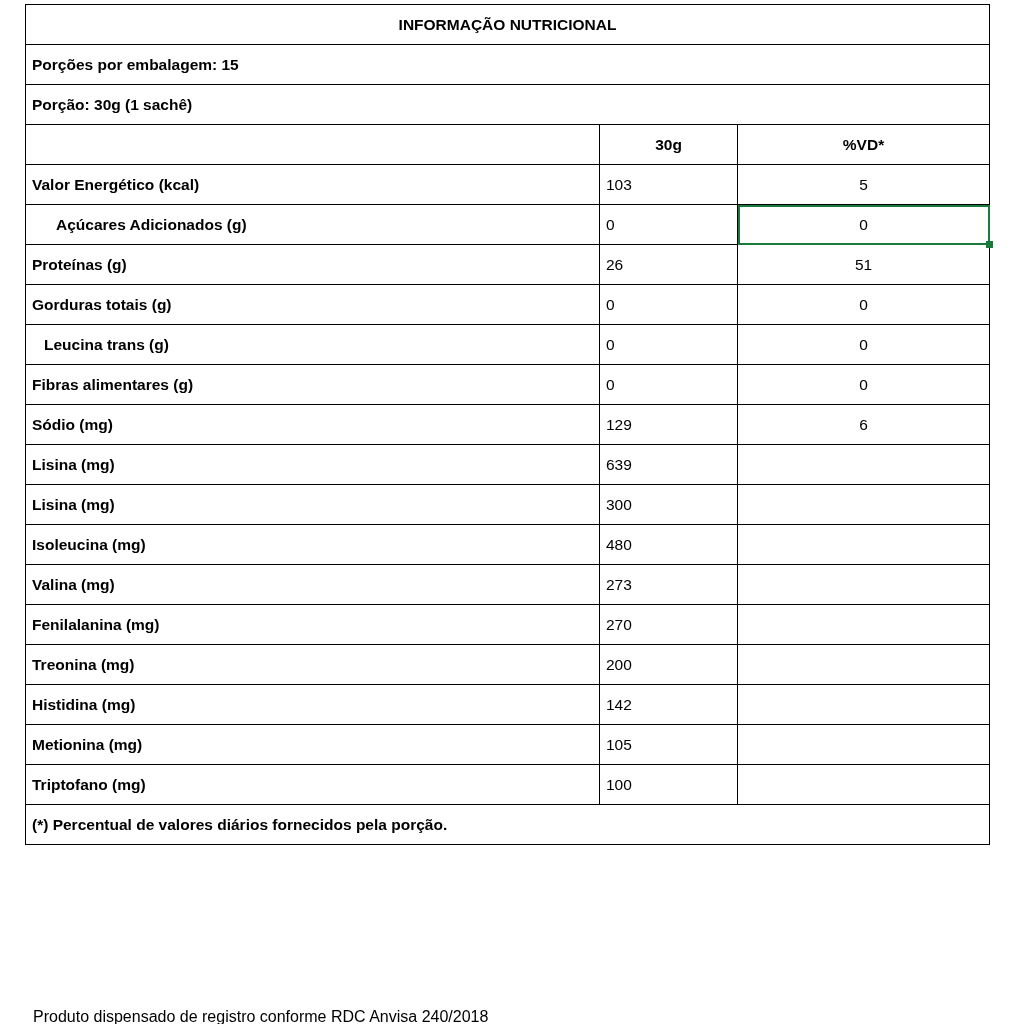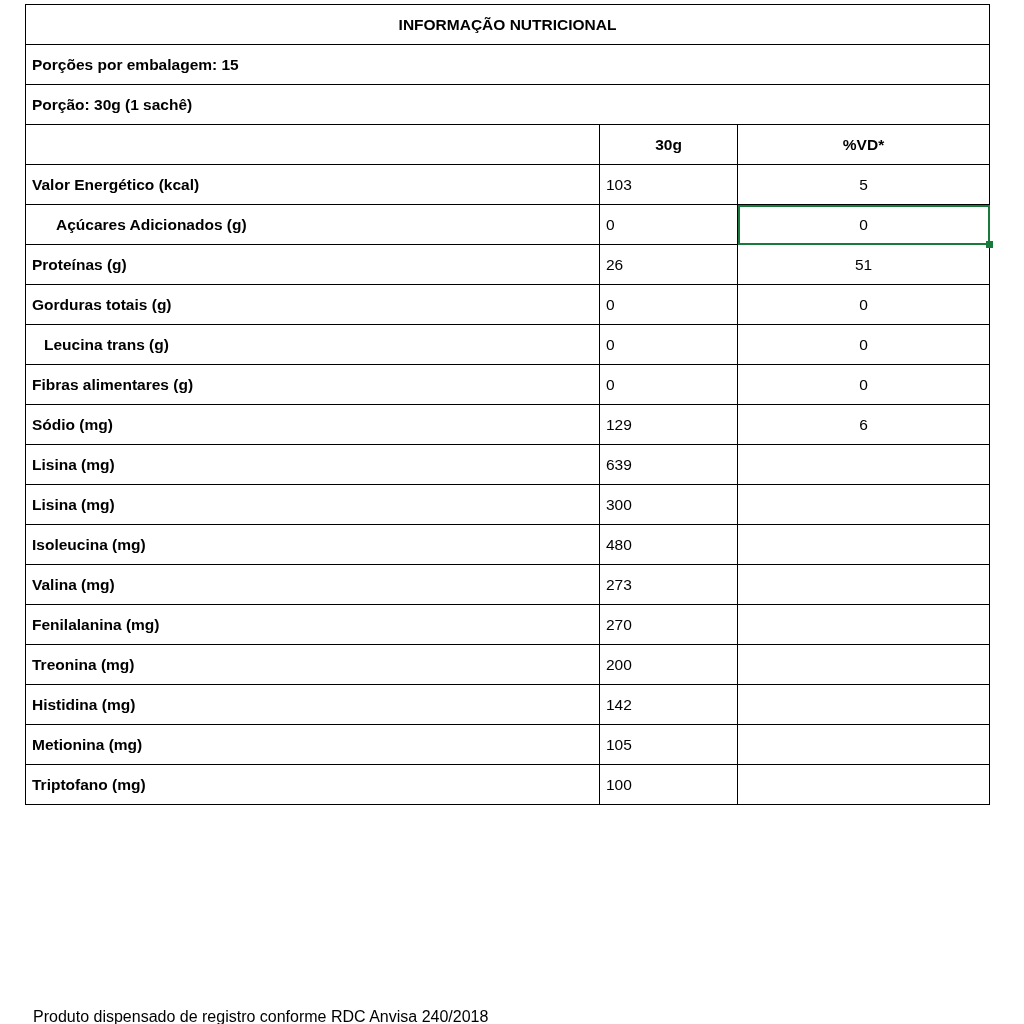--- a/index.html
+++ b/index.html
@@ -208,18 +208,21 @@
         <td class="row-name">Metionina (mg)</td>
         <td class="row-val">105</td>
         <td class="row-vd"></td>
       </tr>
       <tr class="last-data-row">
         <td class="row-name">Triptofano (mg)</td>
         <td class="row-val">100</td>
         <td class="row-vd"></td>
       </tr>
 
+      <tr>
+        <td class="footnote-cell" colspan="3">(*) Percentual de valores diários fornecidos pela porção.</td>
+      </tr>
     </tbody>
   </table>
 
   <div class="bottom-note">Produto dispensado de registro conforme RDC Anvisa 240/2018</div>
 
 </div>
 
 </body></html>

